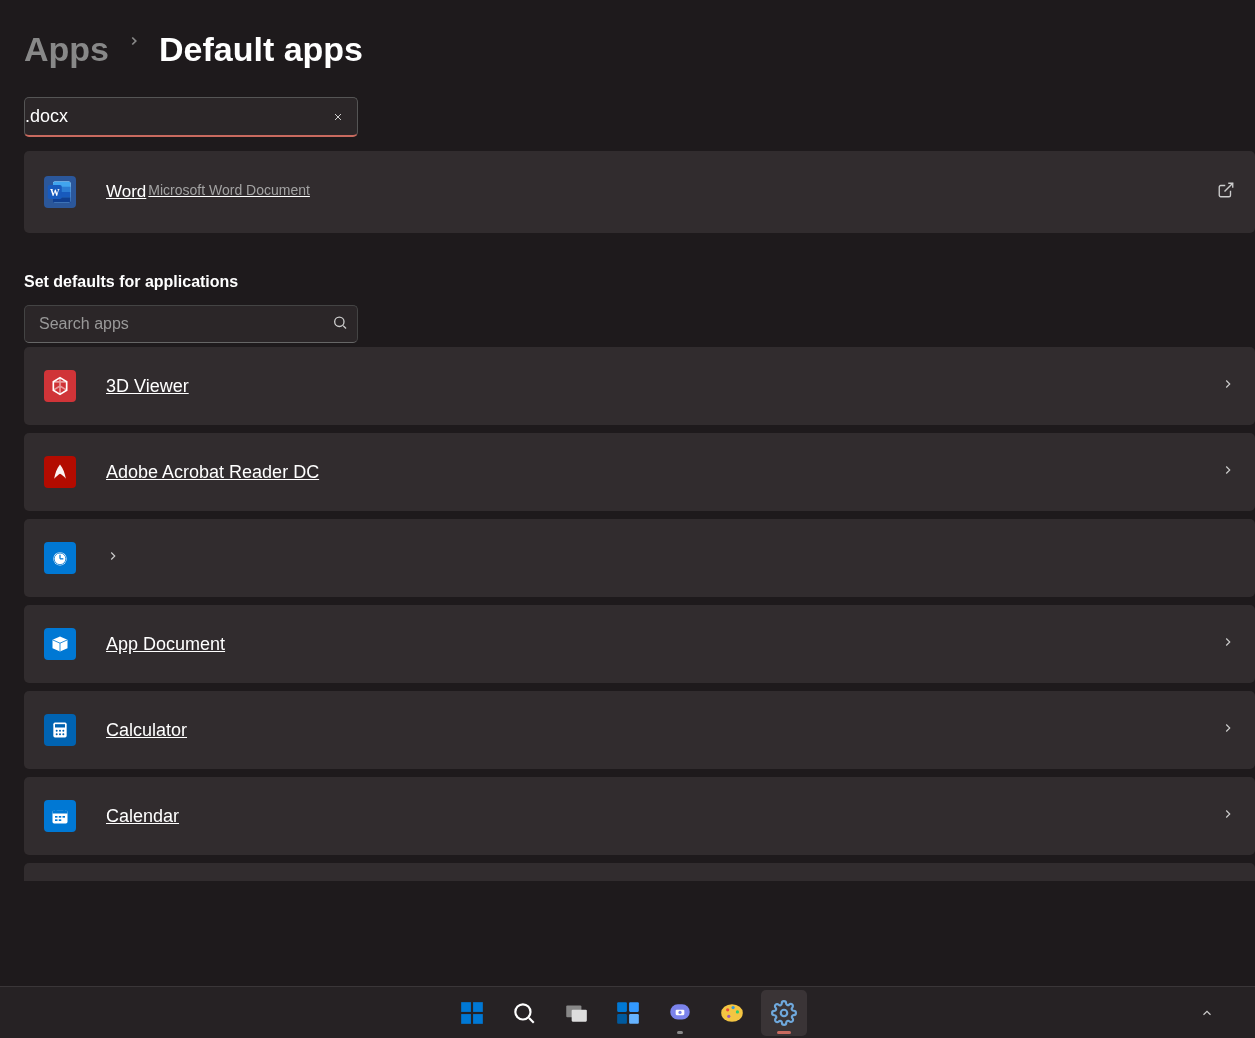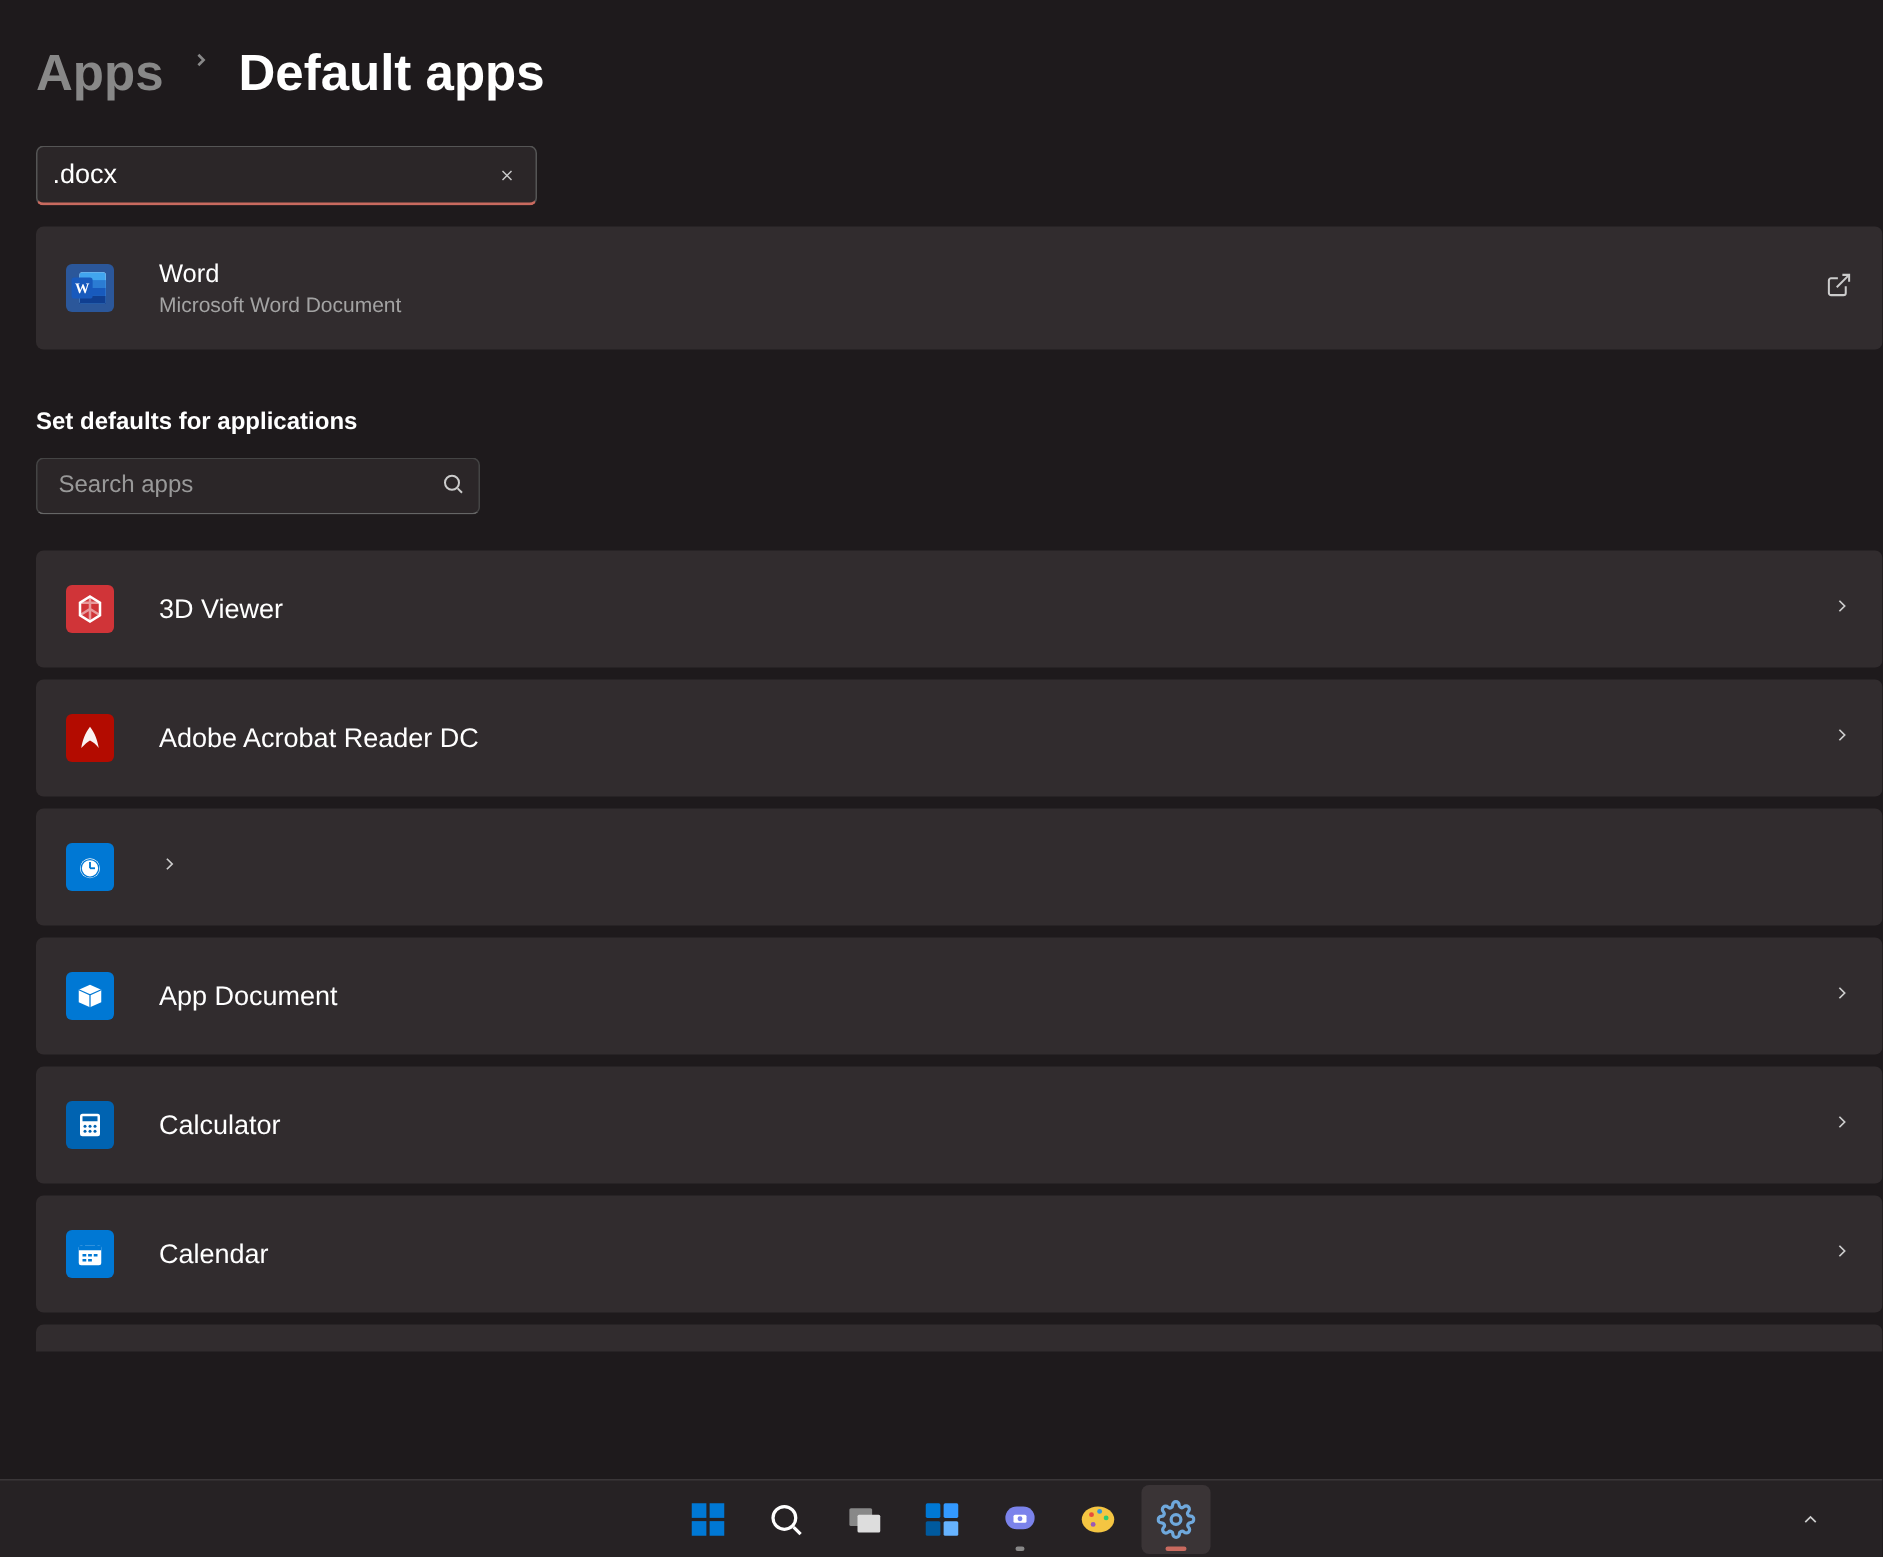--- a/index.html
+++ b/index.html
@@ -47,21 +47,21 @@
   width: 334px;
   margin-bottom: 14px;
 }
 .filetype-input {
   width: 100%;
   height: 40px;
   background: #2b2628;
   border: 1px solid #555;
   border-bottom: 2px solid #c96a5f;
   border-radius: 5px;
-  padding: 0 40px 0 10px;
+  padding: 0 40px 0 0;
   color: #fff;
   font-size: 18px;
   outline: none;
 }
 .clear-icon-btn {
   position: absolute;
   right: 8px;
   top: 50%;
   transform: translateY(-50%);
   background: none;
@@ -98,39 +98,40 @@
   border-radius: 4px;
   margin-right: 30px;
   display: flex;
   align-items: center;
   justify-content: center;
   flex-shrink: 0;
 }
 .card-text {
   flex: 1;
   display: flex;
-  flex-direction: column;
+  flex-direction: row;
   gap: 2px;
+  text-decoration: underline;
 }
 .card-title {
   font-size: 17px;
   color: #fff;
 }
 .card-subtitle {
   font-size: 14px;
   color: #a3a3a3;
 }
 .open-icon, .chevron-right {
   color: #ccc;
   flex-shrink: 0;
 }
 .search-apps-wrap {
   position: relative;
-  width: 296px;
-  margin-bottom: 24px;
+  width: 334px;
+  margin-bottom: 4px;
 }
 .search-apps-input {
   width: 100%;
   height: 38px;
   background: #2b2628;
   border: 1px solid #444;
   border-bottom: 1px solid #666;
   border-radius: 5px;
   padding: 0 40px 0 14px;
   color: #fff;

